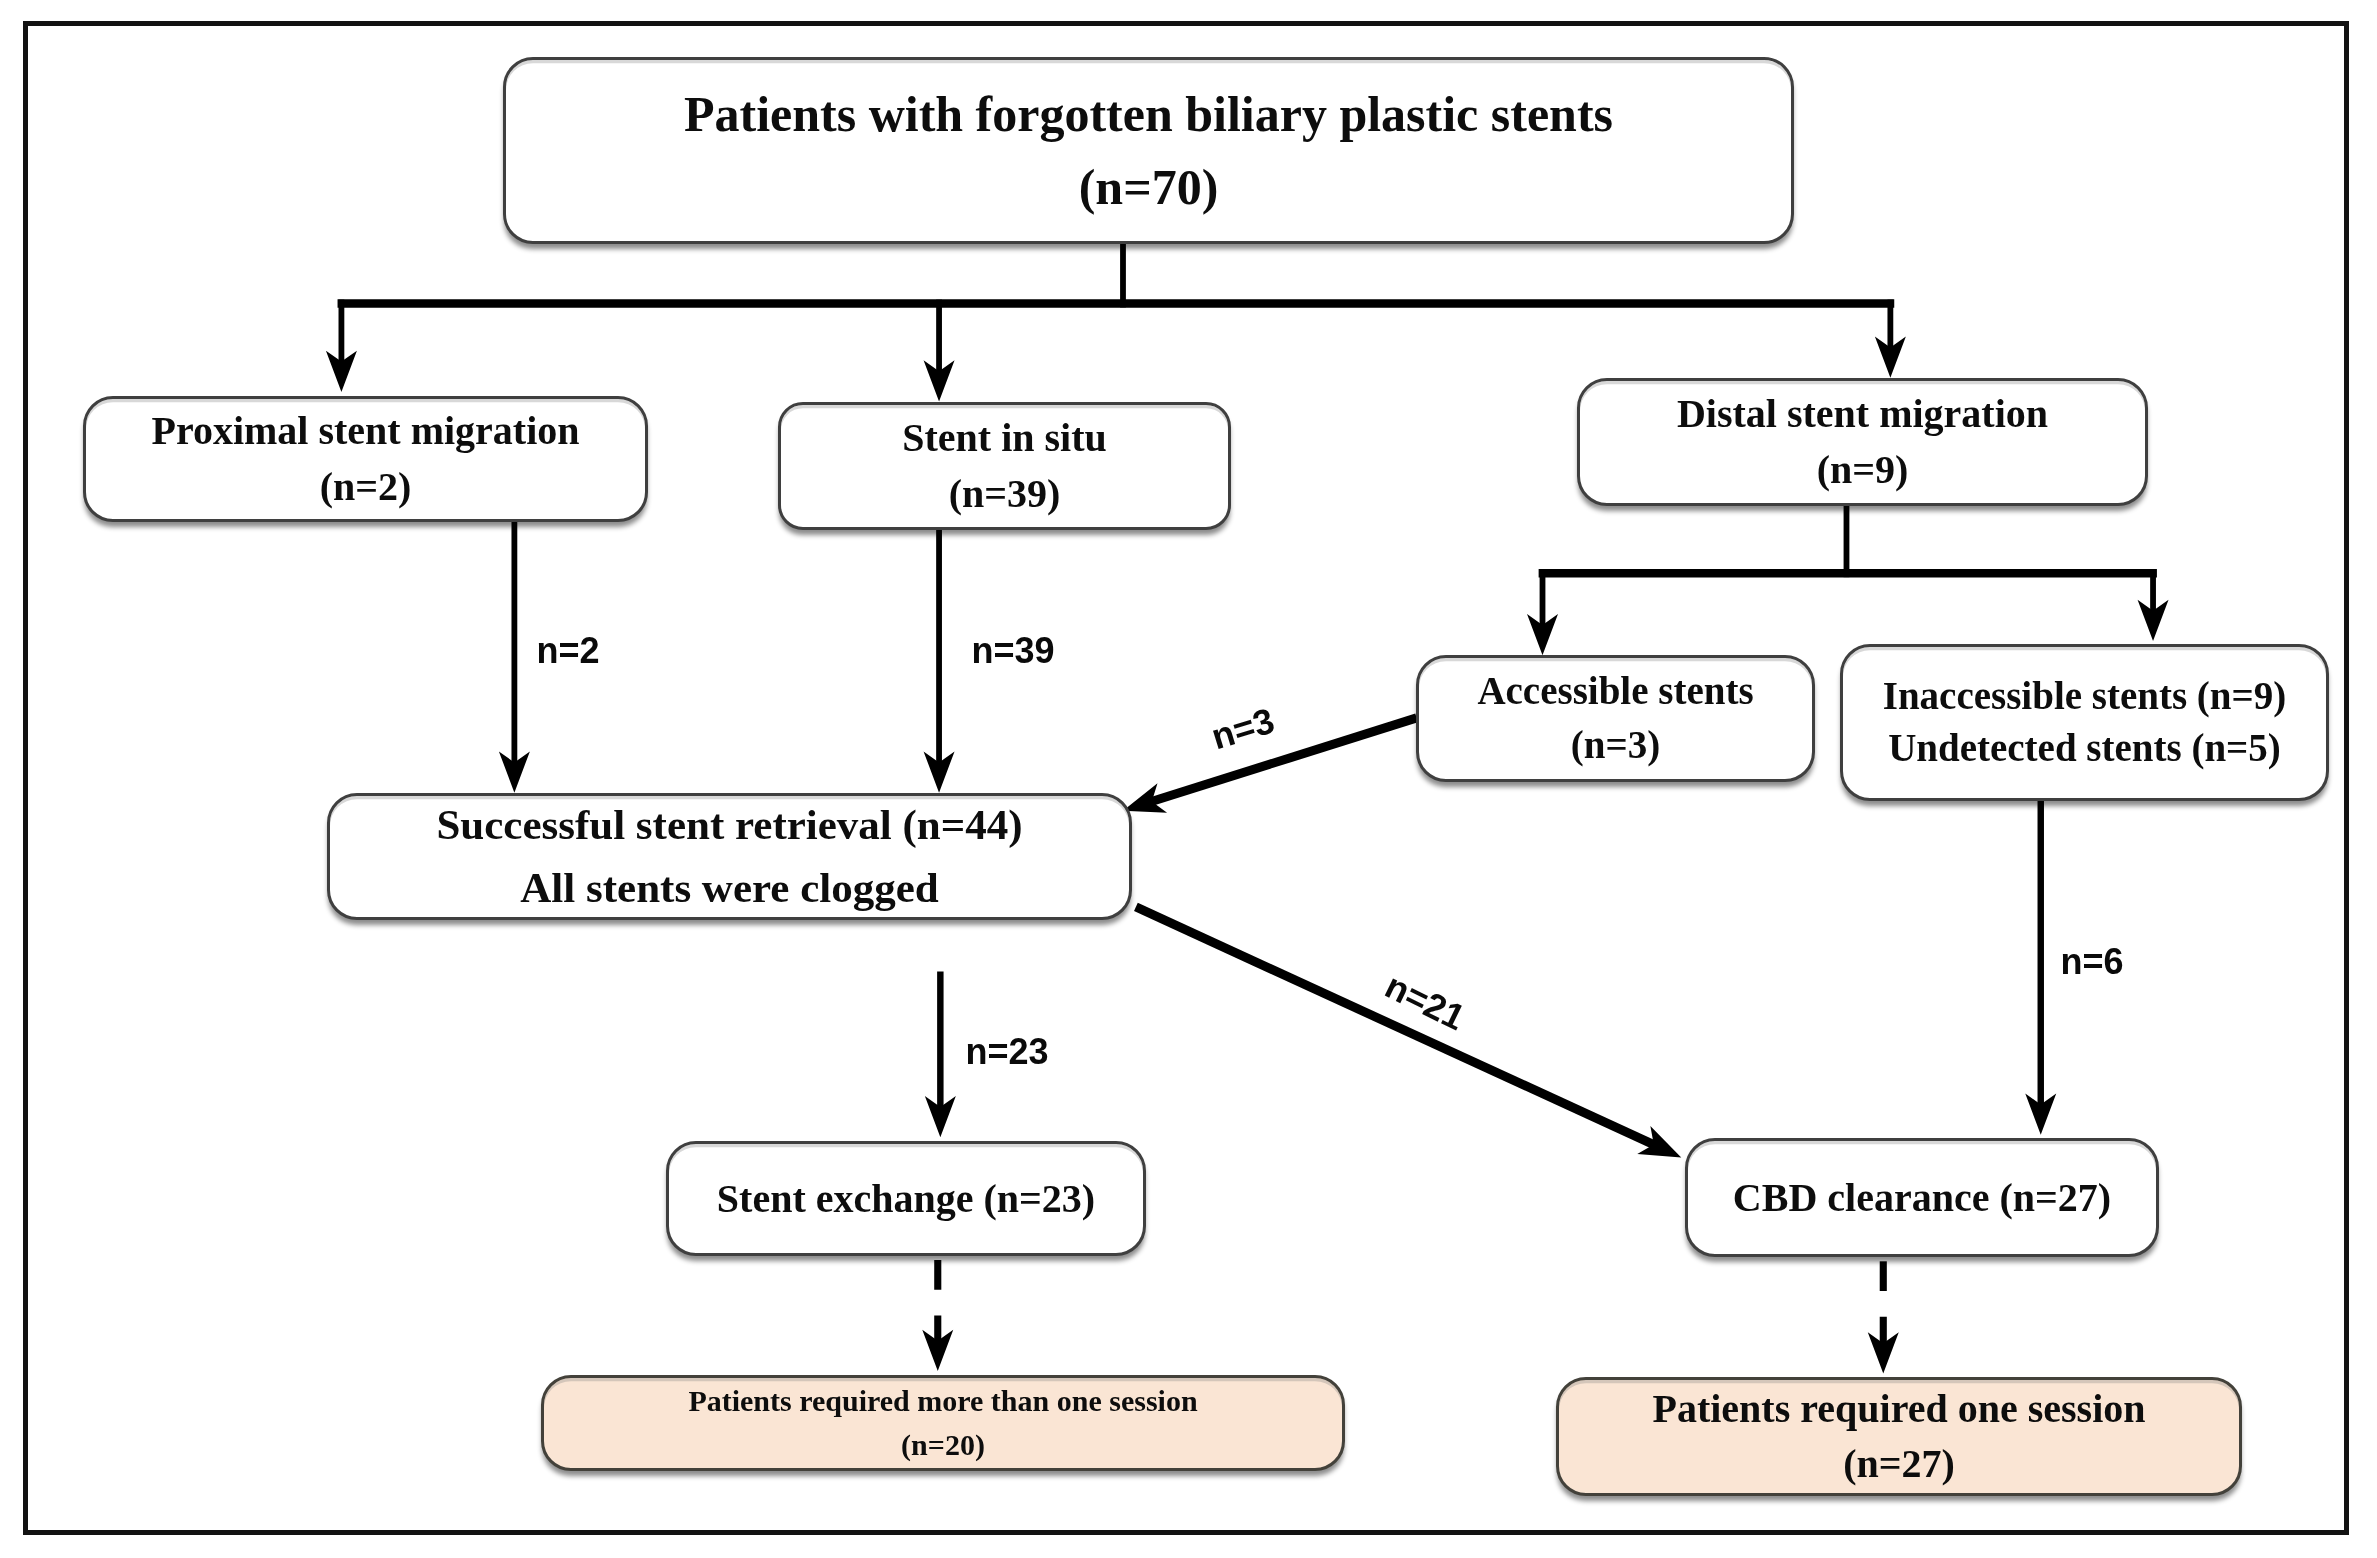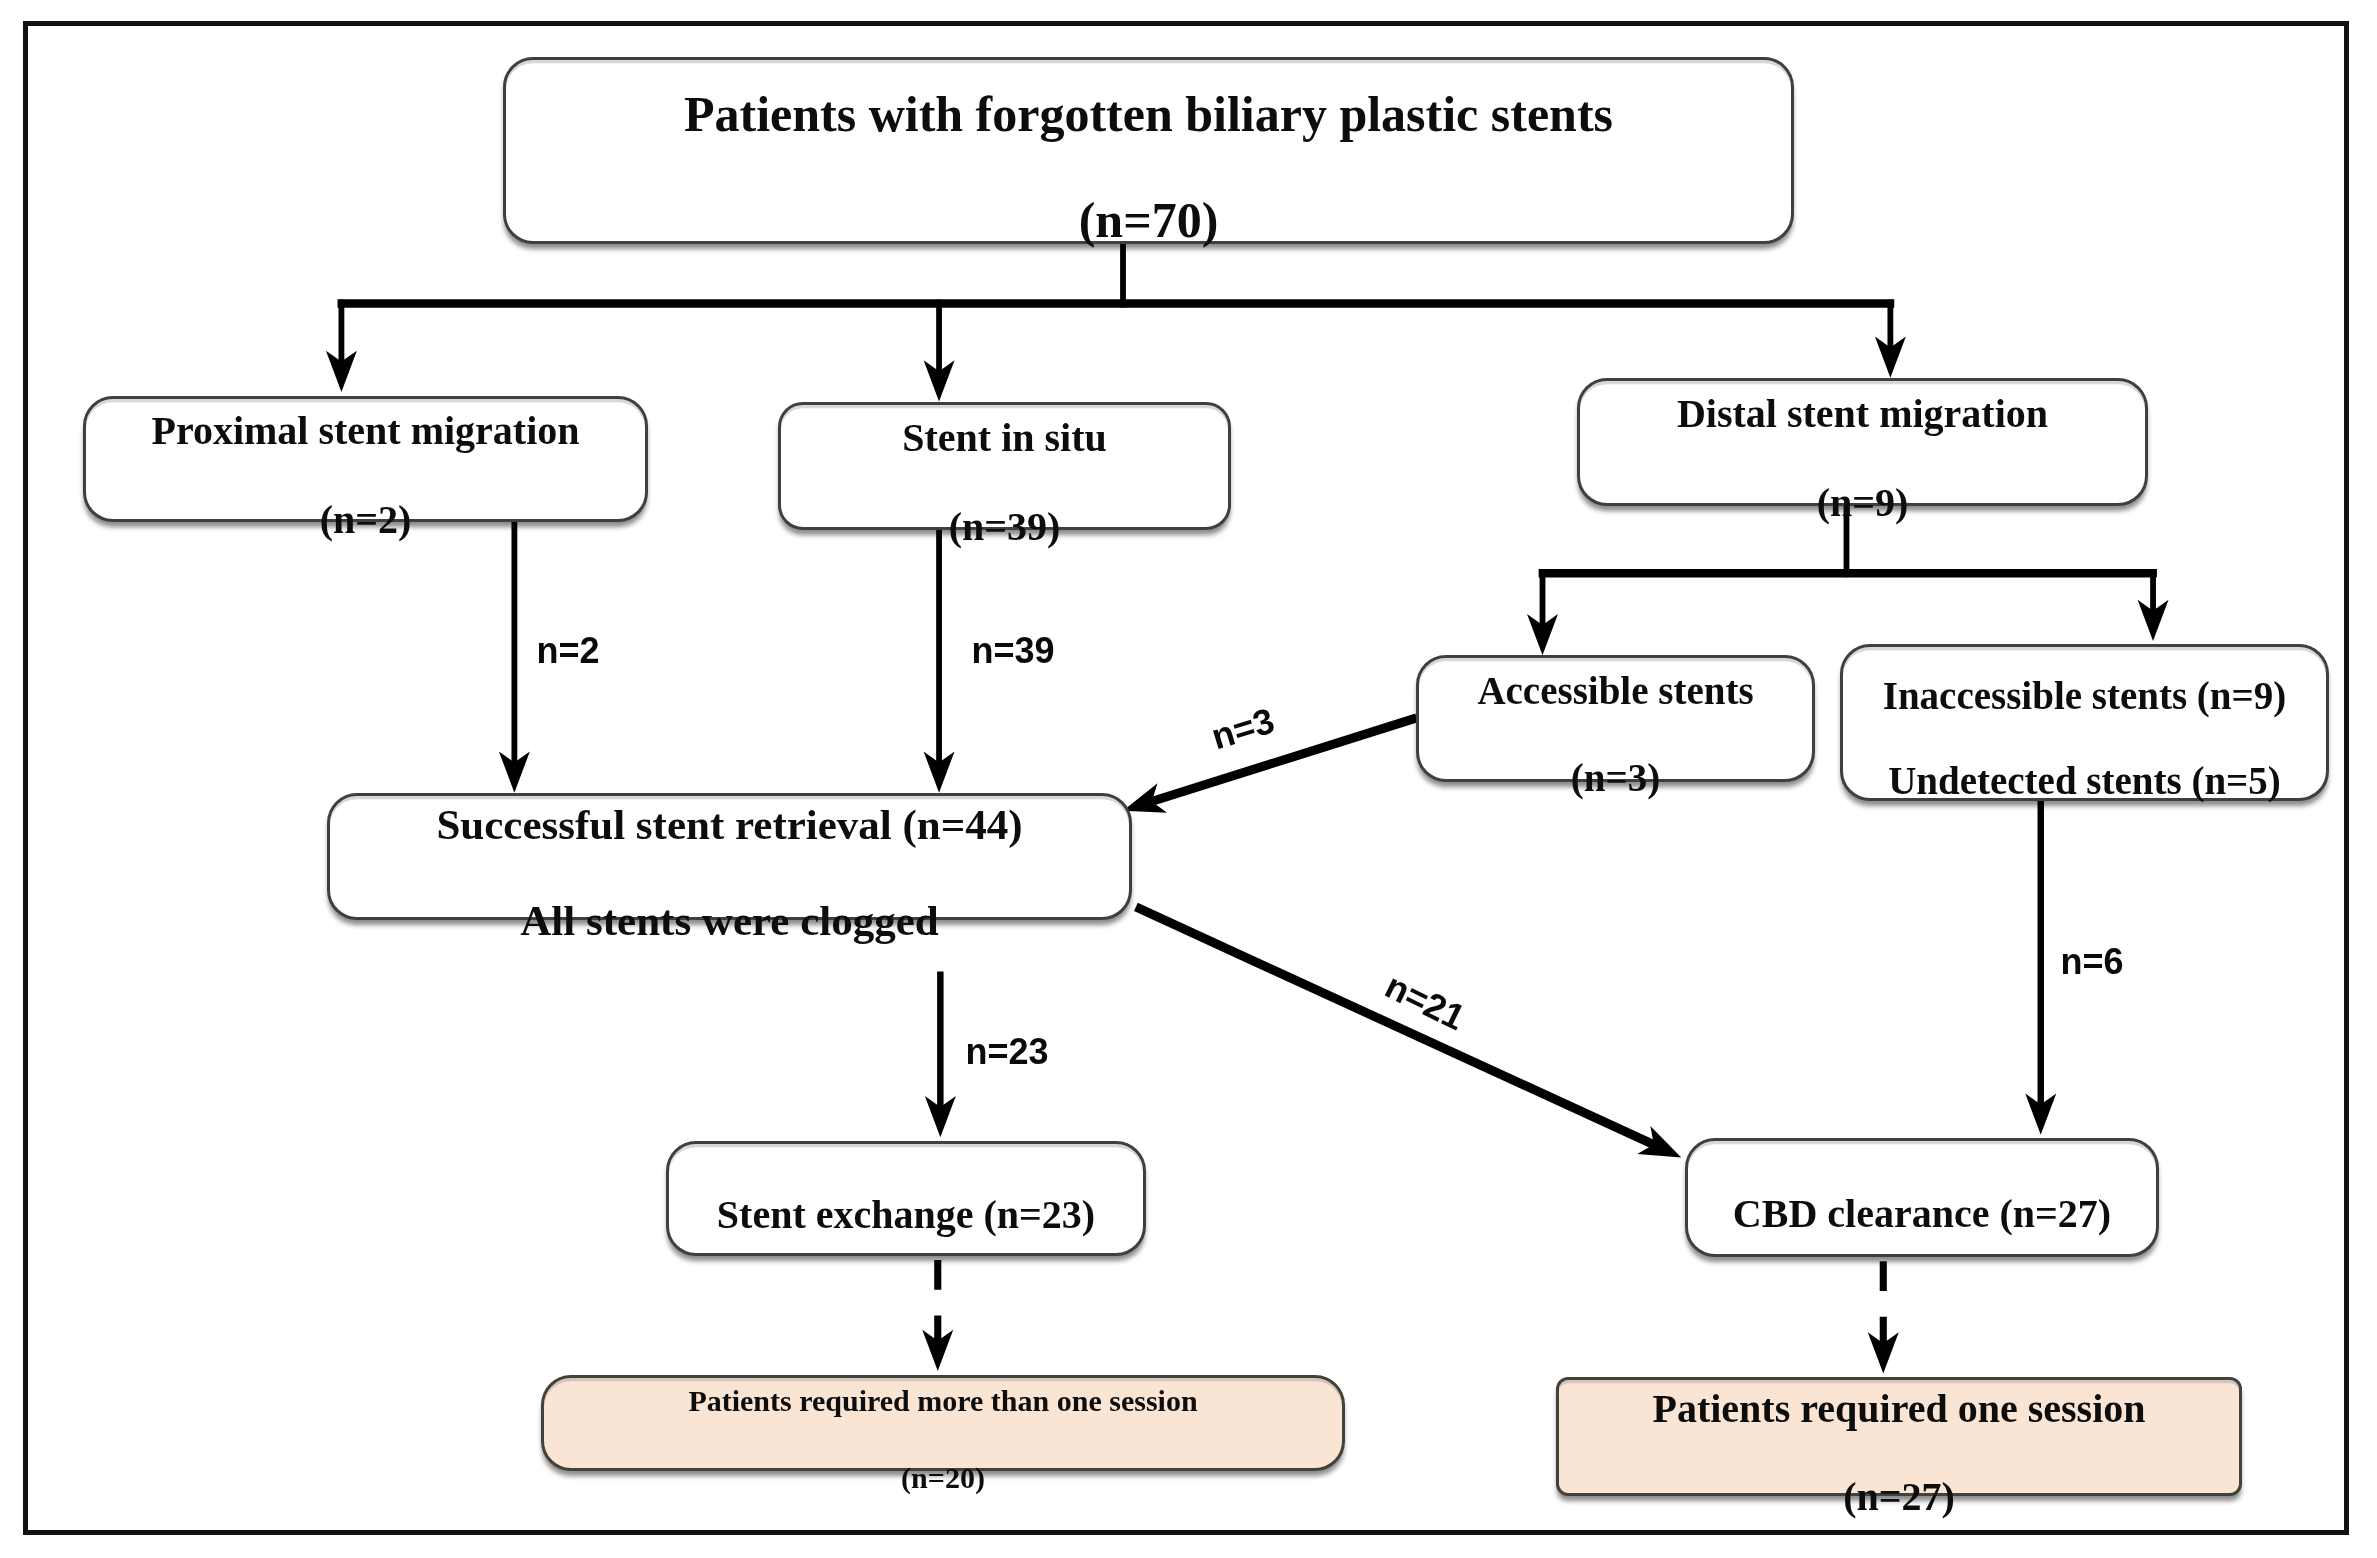--- a/index.html
+++ b/index.html
@@ -29,21 +29,21 @@
     align-items:center;
     justify-content:center;
     row-gap:10.3px;
     text-align:center;
     font-weight:700;
     color:#0d0d0d;
     box-shadow:0 6.5px 5.8px -1.9px rgba(0,0,0,0.45), inset 0 3.2px 0 rgba(125,125,125,0.30);
     line-height:1.25;
     padding:3.9px 13px;
   }
-  .node .l{display:block;white-space:nowrap;margin-top:33px;}
+  .node .l{display:block;white-space:nowrap;}
   .highlight{
     background:#fae5d4;
     border:3.9px solid #43413a;
   }
   .edge-label{
     position:absolute;
     font-family:"Liberation Sans", sans-serif;
     font-weight:700;
     color:#0a0a0a;
     font-size:36px;
@@ -136,21 +136,21 @@
 
   <div class="node" style="left:1685px;top:1138px;width:474px;height:119px;font-size:40px;">
     <span class="l">CBD clearance (n=27)</span>
   </div>
 
   <div class="node highlight" style="left:541px;top:1375px;width:804px;height:96px;font-size:30px;row-gap:6.5px;">
     <span class="l">Patients required more than one session</span>
     <span class="l">(n=20)</span>
   </div>
 
-  <div class="node highlight" style="left:1556px;top:1377px;width:686px;height:119px;font-size:40px;row-gap:5.2px;border-radius:12px;">
+  <div class="node highlight" style="left:1556px;top:1377px;width:686px;height:119px;font-size:40px;row-gap:5.2px;">
     <span class="l">Patients required one session</span>
     <span class="l">(n=27)</span>
   </div>
 
   <div class="edge-label" style="left:568px;top:651px;">n=2</div>
   <div class="edge-label" style="left:1013px;top:651px;">n=39</div>
   <div class="edge-label" style="left:1243px;top:729px;transform:translate(-50%,-50%) rotate(-17deg);">n=3</div>
   <div class="edge-label" style="left:1425px;top:1002px;transform:translate(-50%,-50%) rotate(26deg);">n=21</div>
   <div class="edge-label" style="left:1007px;top:1052px;">n=23</div>
   <div class="edge-label" style="left:2092px;top:962px;">n=6</div>

